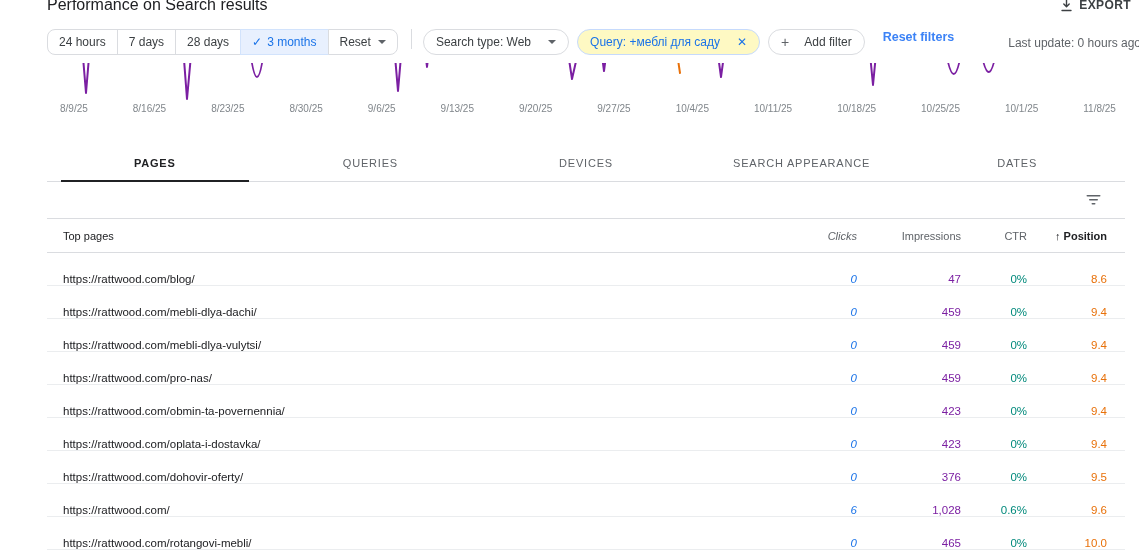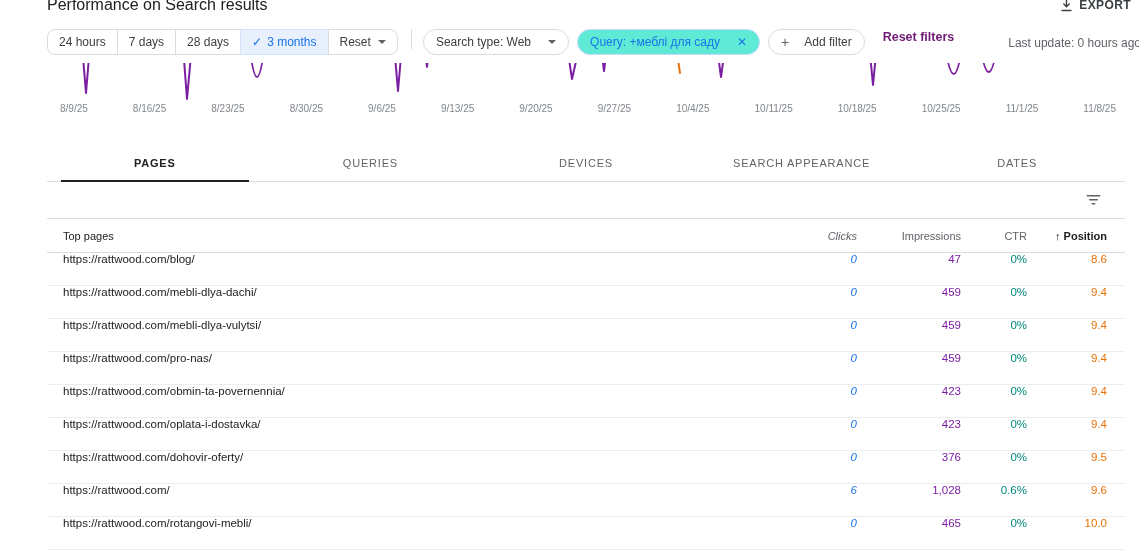--- a/index.html
+++ b/index.html
@@ -19,24 +19,24 @@
               margin-left: -1px; display: flex; align-items: center; gap: 5px; cursor: pointer; font-family: inherit; }
   .seg-item:first-child { border-radius: 8px 0 0 8px; margin-left: 0; }
   .seg-item:last-child { border-radius: 0 8px 8px 0; }
   .seg-item.selected { background: #e8f0fe; color: #1a73e8; border-color: #d2e3fc; }
   .check { color: #1a73e8; font-size: 12px; }
   .caret { width: 0; height: 0; border-left: 4px solid transparent; border-right: 4px solid transparent;
            border-top: 4px solid #5f6368; display: inline-block; margin-left: 2px; }
   .vsep { width: 1px; height: 20px; background: #dadce0; margin: 0 11px 0 13px; }
   .chip { display: flex; align-items: center; gap: 15px; border: 1px solid #dadce0; border-radius: 16px; background: #fff;
           color: #3c4043; font-size: 12px; padding: 5px 12px; margin-right: 8px; cursor: pointer; font-family: inherit; }
-  .chip.active { background: #5eead4; border-color: #c6dafc; color: #1a73e8; }
+  .chip.active { background: #fef9c3; border-color: #c6dafc; color: #1a73e8; }
   .chip .x { color: #1a73e8; font-size: 12px; margin-left: 2px; }
   .chip .plus { color: #5f6368; font-size: 14px; line-height: 10px; }
-  .reset { color: #701a75; font-size: 12.5px; font-weight: 700; background: none; border: none; margin-left: 4px;
+  .reset { color: #3b82f6; font-size: 12.5px; font-weight: 700; background: none; border: none; margin-left: 4px;
            cursor: pointer; font-family: inherit; }
   .last-update { position: absolute; right: -14px; top: 7px; font-size: 12px; color: #5f6368; white-space: nowrap; }
 
   
   .chart { margin: 6px 0 0 65px; width: 1040px; height: 40px; overflow: hidden; }
   .axis { display: flex; justify-content: space-between; margin: 0 0 0 60px; width: 1056px; }
   .axis span { font-size: 10px; color: #80868b; }
 
   
   .card { margin: 30px 0 0 47px; width: 1078px; }
@@ -44,21 +44,21 @@
   .tab { flex: 1; display: flex; align-items: center; justify-content: center; font-size: 11px; letter-spacing: .8px;
          color: #5f6368; cursor: pointer; position: relative; }
   .tab.selected { color: #202124; font-weight: 700; }
   .tab.selected::after { content: ""; position: absolute; left: 14px; right: 14px; bottom: -1px; height: 2px; background: #202124; }
 
   .toolbar { display: flex; justify-content: flex-end; align-items: center; height: 37px; padding-right: 24px;
              border-bottom: 1px solid #dadce0; }
   .funnel { cursor: pointer; display: flex; }
 
   .thead { display: flex; align-items: center; height: 34px; border-bottom: 1px solid #dadce0; font-size: 11px; color: #5f6368; }
-  .tr { display: flex; align-items: flex-start; height: 33px; border-bottom: 1px solid #ebedef; font-size: 11.5px; cursor: pointer; }
+  .tr { display: flex; align-items: flex-end; height: 33px; border-bottom: 1px solid #ebedef; font-size: 11.5px; cursor: pointer; }
   .td-page { flex: 1; padding-left: 16px; color: #202124; overflow: hidden; white-space: nowrap; }
   .td-num { text-align: right; }
   .w-clicks { width: 100px; font-style: italic; } .w-impr { width: 104px; } .w-ctr { width: 66px; } .w-pos { width: 80px; margin-right: 18px; }
   .c-clicks { color: #1a73e8; } .c-impr { color: #7b1fa2; } .c-ctr { color: #00897b; } .c-pos { color: #e8710a; }
   .th-pos { color: #202124; font-weight: 700; }
   .sort-arrow { font-size: 11px; color: #202124; margin-right: 3px; }
 </style>
 </head>
 <body>
 
@@ -126,21 +126,21 @@
     <span>8/23/25</span>
     <span>8/30/25</span>
     <span>9/6/25</span>
     <span>9/13/25</span>
     <span>9/20/25</span>
     <span>9/27/25</span>
     <span>10/4/25</span>
     <span>10/11/25</span>
     <span>10/18/25</span>
     <span>10/25/25</span>
-    <span>11/1/25</span>
+    <span>10/1/25</span>
     <span>11/8/25</span>
   </div>
 
   <div class="card">
     <div class="tabs">
       <div class="tab selected">PAGES</div>
       <div class="tab">QUERIES</div>
       <div class="tab">DEVICES</div>
       <div class="tab">SEARCH APPEARANCE</div>
       <div class="tab">DATES</div>

